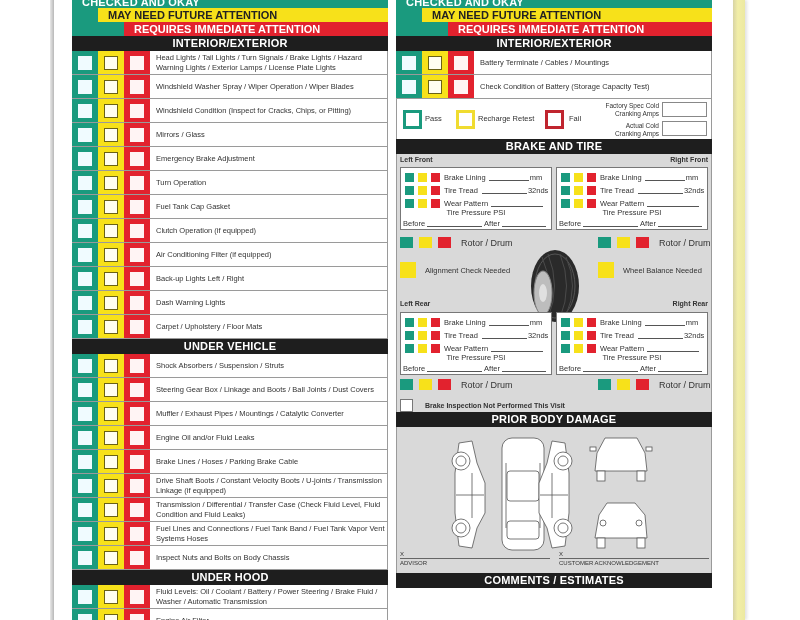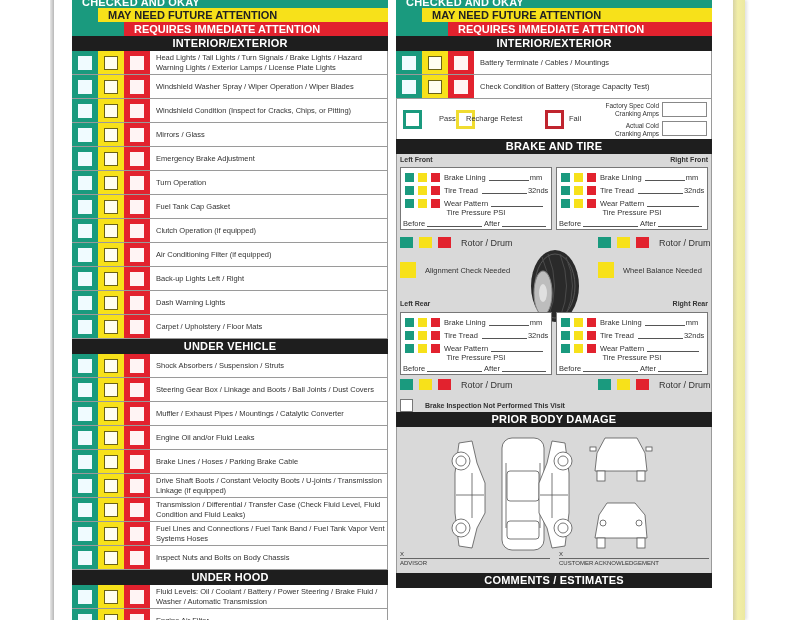--- a/index.html
+++ b/index.html
@@ -405,23 +405,23 @@
         </div>
         <div class="cell r">
           <div class="box"></div>
         </div>
         <div class="label">Check Condition of Battery (Storage Capacity Test)</div>
       </div>
     </div>
 
   <div class="batt-legend">
     <div class="lg-box" style="left:6px;border-color:#1a9a7e;"></div>
-    <span class="lg-text" style="left:42px;text-align:center;">Pass</span>
+    <span class="lg-text" style="left:28px;text-align:center;">Pass</span>
     <div class="lg-box" style="left:59px;border-color:#f0dc30;"></div>
-    <span class="lg-text" style="left:69px;">Recharge Retest</span>
+    <span class="lg-text" style="left:81px;">Recharge Retest</span>
     <div class="lg-box" style="left:148px;border-color:#c0252f;"></div>
     <span class="lg-text" style="left:172px;">Fail</span>
     <div class="amp-label" style="top:3px;">
         <div>Factory Spec Cold</div>
         <div>Cranking Amps</div>
       </div>
     <div class="amp-box" style="top:3px;"></div>
     <div class="amp-label" style="top:23px;">
         <div>Actual Cold</div>
         <div>Cranking Amps</div>

